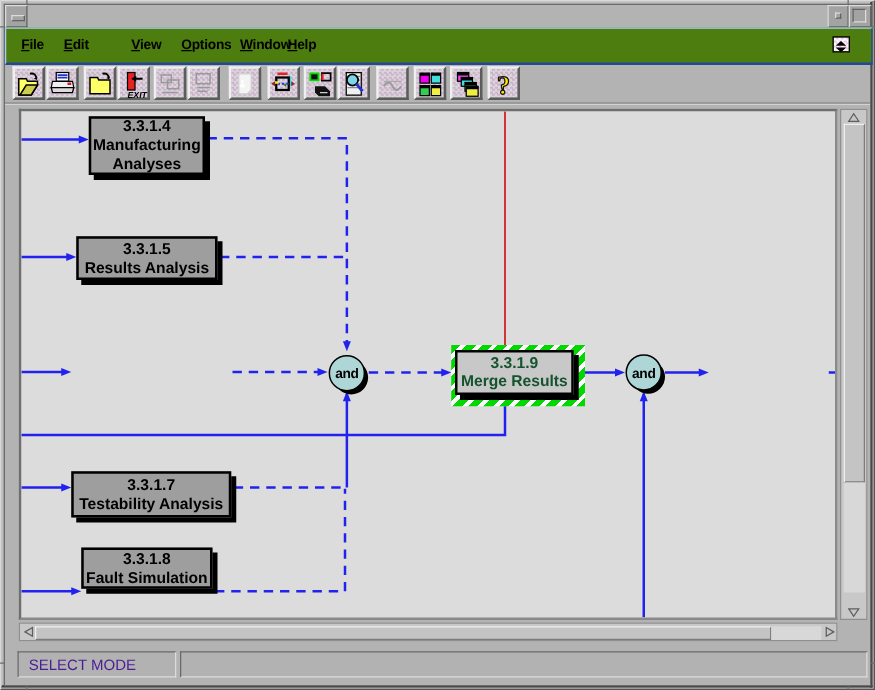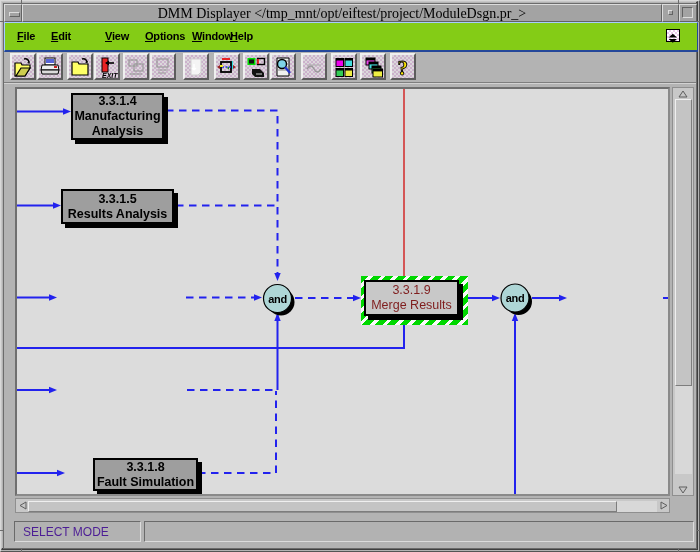--- a/index.html
+++ b/index.html
@@ -14,37 +14,37 @@
 
 .tbtn{background:#a3a3a3;border-top:1px solid #dcdcdc;border-left:1px solid #dcdcdc;border-right:1px solid #636363;border-bottom:1px solid #636363;}
 #menubtn{left:4px;top:4px;width:16px;height:16px;}
 #titlearea{left:22px;top:4px;width:638px;height:16px;text-align:center;font-family:"Liberation Serif",serif;font-size:14px;color:#000;line-height:17px;white-space:nowrap;}
 #minbtn{left:662px;top:4px;width:15px;height:16px;}
 #maxbtn{left:679px;top:4px;width:16px;height:16px;}
 #mdash{left:4px;top:7px;width:9px;height:3px;background:#a3a3a3;border-top:1px solid #dcdcdc;border-left:1px solid #dcdcdc;border-right:1px solid #636363;border-bottom:1px solid #636363;}
 #mindot{left:5px;top:5px;width:3px;height:3px;background:#a3a3a3;border-top:1px solid #dcdcdc;border-left:1px solid #dcdcdc;border-right:1px solid #636363;border-bottom:1px solid #636363;}
 #maxsq{left:2px;top:2px;width:9px;height:9px;background:#a3a3a3;border-top:1px solid #636363;border-left:1px solid #636363;border-right:1px solid #dcdcdc;border-bottom:1px solid #dcdcdc;}
 
-#menubar{left:4px;top:22px;width:692px;height:27px;background:#84cc16;border-top:1px solid #a6cdfc;border-left:1px solid #a6cdfc;border-right:1px solid #24479a;border-bottom:2px solid #24479a;}
+#menubar{left:4px;top:22px;width:692px;height:27px;background:#4d7c0f;border-top:1px solid #a6cdfc;border-left:1px solid #a6cdfc;border-right:1px solid #24479a;border-bottom:2px solid #24479a;}
 .mitem{position:absolute;top:7px;font-size:11px;font-weight:bold;color:#000;letter-spacing:-0.2px;}
 .mitem span{text-decoration:underline;}
 #panectl{left:661px;top:6px;width:12px;height:11px;background:repeating-conic-gradient(#eccaec 0% 25%, #fff 0% 50%);background-size:4px 4px;border:1.5px solid #000;}
 
 .tb{position:absolute;top:53px;width:22px;height:23px;background:
  repeating-conic-gradient(#ccb2cc 0% 25%, #dbd7db 0% 50%);
  background-size:4px 4px;
  border-top:2px solid #efefef;border-left:2px solid #efefef;border-right:2px solid #5c5c5c;border-bottom:2px solid #5c5c5c;}
 .tb svg{position:absolute;left:0;top:0;}
 
 #cframe{left:15px;top:87px;width:651px;height:405px;border:2px solid #6f6f6f;border-right-color:#8a8a8a;border-bottom-color:#8a8a8a;background:#dcdcdc;}
 #canvas{left:17px;top:89px;width:651px;height:405px;overflow:hidden;}
 
 .nbox{position:absolute;background:#9e9e9e;border:2px solid #000;box-shadow:4px 4px 0 #000;color:#000;font-weight:bold;font-size:12.5px;line-height:15px;text-align:center;display:flex;align-items:center;justify-content:center;white-space:pre;}
 #mergewrap{position:absolute;left:344px;top:187px;width:107px;height:49px;background:repeating-linear-gradient(135deg,#00d800 0 5.5px,#fafafa 5.5px 8.8px);}
-#mergebox{position:absolute;left:3px;top:4px;width:91px;height:32px;background:#c8c8c8;border:2px solid #000;box-shadow:4px 4px 0 #000;color:#7f1d1d;font-weight:normal;font-size:12.5px;line-height:15px;text-align:center;display:flex;align-items:center;justify-content:center;white-space:pre;}
+#mergebox{position:absolute;left:3px;top:4px;width:91px;height:32px;background:#c8c8c8;border:2px solid #000;box-shadow:4px 4px 0 #000;color:#14532d;font-weight:bold;font-size:12.5px;line-height:15px;text-align:center;display:flex;align-items:center;justify-content:center;white-space:pre;}
 #pdr{position:absolute;left:550px;top:184px;width:92px;height:44px;background:#dedede;border:2px solid #1c1c1c;box-shadow:4px 4px 0 #a8a8a8;color:#9e9e9e;font-weight:bold;font-size:12.5px;line-height:15px;text-align:center;display:flex;align-items:center;justify-content:center;white-space:pre;}
 
 #vscroll{left:672px;top:87px;width:20px;height:407px;background:#c8c8c8;border:1px solid #8f8f8f;}
 #vthumb{left:2px;top:11px;width:15px;height:285px;background:#c4c4c4;border-top:1px solid #efefef;border-left:1px solid #efefef;border-right:1px solid #7d7d7d;border-bottom:1px solid #7d7d7d;}
 #vtrough{left:2px;top:298px;width:17px;height:88px;background:#d8d8d8;}
 #hscroll{left:15px;top:498px;width:653px;height:13px;background:#c8c8c8;border:1px solid #8f8f8f;}
 #hthumb{left:12px;top:2px;width:587px;height:9px;background:#c4c4c4;border-top:1px solid #efefef;border-left:1px solid #efefef;border-right:1px solid #7d7d7d;border-bottom:1px solid #7d7d7d;}
 #htrough{left:601px;top:2px;width:40px;height:11px;background:#d8d8d8;}
 
 #statw{left:4px;top:516px;width:692px;height:30px;}
@@ -64,21 +64,20 @@
  <div class="abs notch" style="left:0;top:21px;width:4px;height:1px"></div>
  <div class="abs notch" style="left:696px;top:21px;width:4px;height:1px"></div>
  <div class="abs notch" style="left:0;top:530px;width:4px;height:1px"></div>
  <div class="abs notch" style="left:696px;top:530px;width:4px;height:1px"></div>
  <div class="abs notch" style="left:21px;top:548px;width:1px;height:4px"></div>
  <div class="abs notch" style="left:678px;top:548px;width:1px;height:4px"></div>
 
  <div class="abs tbtn" id="menubtn">
       <div class="abs" id="mdash"></div>
     </div>
- <div class="abs tbtn" id="titlearea">DMM Displayer &lt;/tmp_mnt/opt/eiftest/project/ModuleDsgn.pr_&gt;</div>
  <div class="abs tbtn" id="minbtn">
       <div class="abs" id="mindot"></div>
     </div>
  <div class="abs tbtn" id="maxbtn">
       <div class="abs" id="maxsq"></div>
     </div>
 
  <div class="abs" id="menubar">
   <div class="mitem" style="left:12px"><span>F</span>ile</div>
   <div class="mitem" style="left:46px"><span>E</span>dit</div>
@@ -261,24 +260,26 @@
     <circle cx="264" cy="213" r="13.5" fill="#000"></circle>
     <circle cx="260.5" cy="209.5" r="14" fill="#aed6d6" stroke="#000" stroke-width="1.2"></circle>
     <text x="260.5" y="213.5" font-size="11" font-weight="bold" fill="#000" text-anchor="middle" letter-spacing="-0.3" font-family="Liberation Sans,sans-serif">and</text>
     <circle cx="501.5" cy="212.5" r="13.5" fill="#000"></circle>
     <circle cx="498" cy="209" r="14" fill="#aed6d6" stroke="#000" stroke-width="1.2"></circle>
     <text x="498" y="213" font-size="11" font-weight="bold" fill="#000" text-anchor="middle" letter-spacing="-0.3" font-family="Liberation Sans,sans-serif">and</text>
    </g>
   </svg>
   <div class="nbox" style="left:54px;top:4px;width:89px;height:43px;">3.3.1.4
 Manufacturing
-Analysis</div>
+Analyses</div>
   <div class="nbox" style="left:44px;top:100px;width:109px;height:31px;">3.3.1.5
 Results Analysis</div>
-  <div class="nbox" style="left:48px;top:369px;width:101px;height:29px;margin-left:28px;">3.3.1.8
+  <div class="nbox" style="left:40px;top:288px;width:124px;height:33px;">3.3.1.7
+Testability Analysis</div>
+  <div class="nbox" style="left:48px;top:349px;width:101px;height:29px;">3.3.1.8
 Fault Simulation</div>
   <div id="mergewrap">
         <div id="mergebox">3.3.1.9
 Merge Results</div>
       </div>
  </div>
 
  <div class="abs" id="vscroll">
   <svg class="abs" style="left:5px;top:2px" width="10" height="8">
         <path d="M5 1 L9 7 L1 7 Z" fill="#c6c6c6" stroke="#5e5e5e" stroke-width="1"></path>

